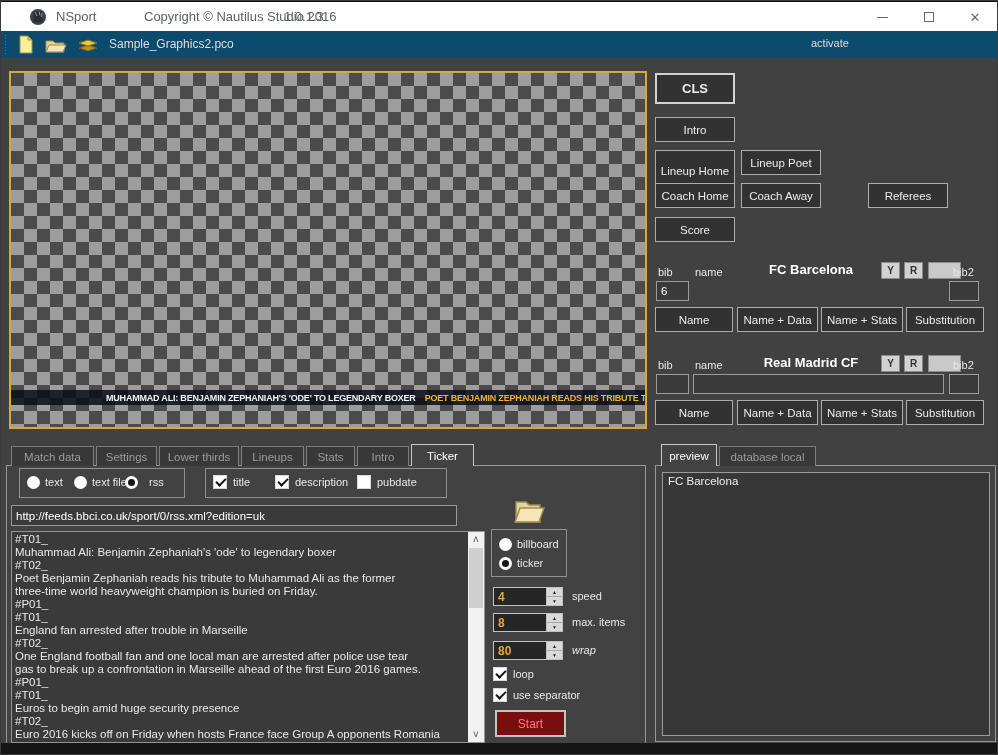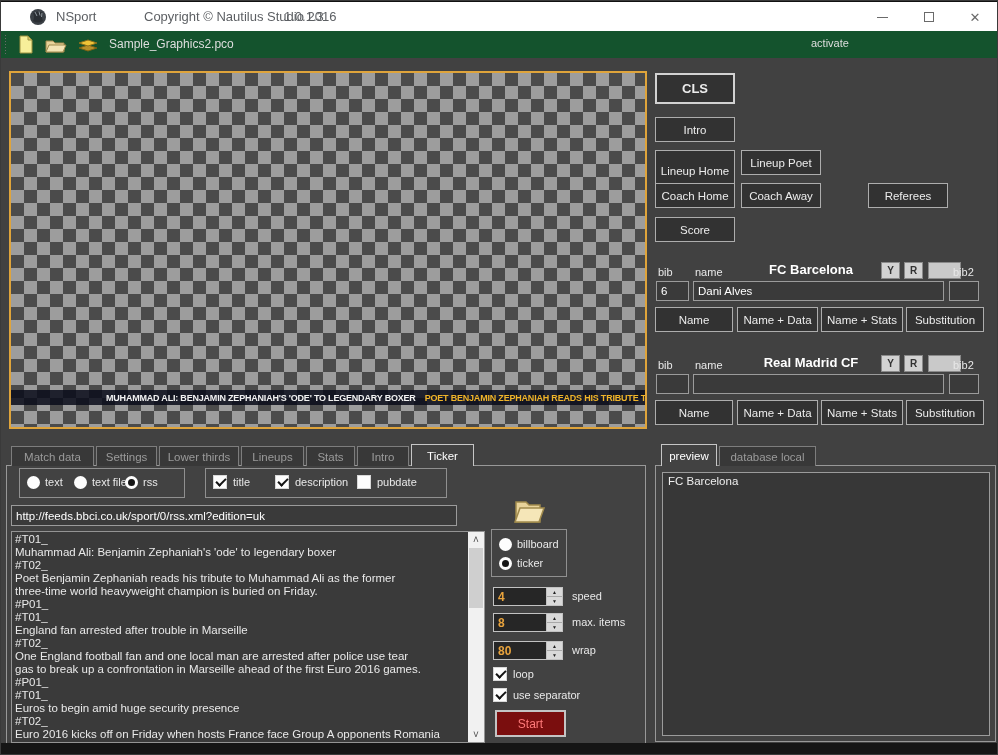--- a/index.html
+++ b/index.html
@@ -6,21 +6,21 @@
   *{box-sizing:border-box;font-family:"Liberation Sans",sans-serif;}
   #window{position:relative;width:998px;height:755px;background:#414141;overflow:hidden;border:1px solid #3a3a3a;}
   .abs{position:absolute;}
   
   #titlebar{position:absolute;left:0;top:0;width:998px;height:30px;background:#fff;border-top:1px solid #111;}
   #titlebar .ttxt{position:absolute;top:7px;font-size:13px;color:#5c5f63;white-space:nowrap;}
   .wbtn{position:absolute;top:4px;width:30px;height:22px;display:flex;align-items:center;justify-content:center;color:#6a6a6a;font-size:13px;}
   .min-glyph{display:block;width:11px;height:0;border-top:1px solid #6a6a6a;}
   .max-glyph{display:block;width:10px;height:10px;border:1px solid #6a6a6a;}
   
-  #toolbar{position:absolute;left:0;top:30px;width:998px;height:27px;background:#14532d;}
+  #toolbar{position:absolute;left:0;top:30px;width:998px;height:27px;background:#0c4a6e;}
   .gripper{position:absolute;left:3px;top:4px;width:3px;height:19px;background-image:repeating-linear-gradient(#6a6a6a 0 1px,transparent 1px 3px);background-size:1px 3px;background-repeat:repeat-y;background-position:1px 0;}
   .tb-txt{position:absolute;top:6px;font-size:12px;color:#dedede;white-space:nowrap;}
   
   #canvas{position:absolute;left:8px;top:70px;width:638px;height:358px;border:2px solid #dfa43b;}
   #canvas-inner{position:absolute;left:0;top:0;width:634px;height:354px;overflow:hidden;
     background-image:conic-gradient(#9d9d9d 90deg,#4b4b4b 90deg 180deg,#9d9d9d 180deg 270deg,#4b4b4b 270deg);
     background-size:26px 26px;}
   #ticker-band{position:absolute;left:0;top:317px;width:634px;height:15px;background:rgba(9,12,26,0.85);
     display:flex;align-items:center;white-space:nowrap;overflow:hidden;padding-left:95px;}
   #ticker-band span{font-size:9px;font-weight:bold;letter-spacing:-0.2px;transform:scaleY(1.1);}
@@ -136,21 +136,20 @@
   <div class="btn" style="left:654px;top:216px;width:80px;height:25px;">Score</div>
 
   <span class="lbl" style="left:657px;top:265px;">bib</span>
   <span class="lbl" style="left:694px;top:265px;">name</span>
   <div class="teamname" style="left:720px;top:261px;width:180px;">FC Barcelona</div>
   <div class="cardbtn" style="left:880px;top:261px;width:19px;height:17px;">Y</div>
   <div class="cardbtn" style="left:903px;top:261px;width:19px;height:17px;">R</div>
   <div class="cardbtn" style="left:927px;top:261px;width:33px;height:17px;background:#c9c9c9;"></div>
   <span class="lbl" style="left:952px;top:265px;">bib2</span>
   <input class="inp" style="left: 655px; top: 280px; width: 33px; height: 20px;" value="6">
-  <input class="inp" style="left: 692px; top: 280px; width: 251px; height: 20px;" value="Dani Alves">
   <input class="inp" style="left: 948px; top: 280px; width: 30px; height: 20px;" value="">
   <div class="btn" style="left:654px;top:306px;width:78px;height:25px;">Name</div>
   <div class="btn" style="left:736px;top:306px;width:81px;height:25px;">Name + Data</div>
   <div class="btn" style="left:820px;top:306px;width:82px;height:25px;">Name + Stats</div>
   <div class="btn" style="left:905px;top:306px;width:78px;height:25px;">Substitution</div>
 
   <span class="lbl" style="left:657px;top:358px;">bib</span>
   <span class="lbl" style="left:694px;top:358px;">name</span>
   <div class="teamname" style="left:720px;top:354px;width:180px;">Real Madrid CF</div>
   <div class="cardbtn" style="left:880px;top:354px;width:19px;height:17px;">Y</div>
@@ -173,21 +172,21 @@
   <div class="tab" style="left:305px;width:49px;">Stats</div>
   <div class="tab" style="left:356px;width:52px;">Intro</div>
   <div class="tab active" style="left:410px;width:63px;">Ticker</div>
 
   <div class="groupbox" style="left:18px;top:467px;width:166px;height:30px;"></div>
   <span class="radio" style="left:26px;top:475px;"></span>
   <span class="lbl" style="left:44px;top:475px;">text</span>
   <span class="radio" style="left:73px;top:475px;"></span>
   <span class="lbl" style="left:91px;top:475px;">text file</span>
   <span class="radio selected" style="left:124px;top:475px;"></span>
-  <span class="lbl" style="left:142px;top:475px;">rss</span>
+  <span class="lbl" style="left:148px;top:475px;">rss</span>
 
   <div class="groupbox" style="left:204px;top:467px;width:242px;height:30px;"></div>
   <span class="checkbox checked" style="left:212px;top:474px;"></span>
   <span class="lbl" style="left:232px;top:475px;">title</span>
   <span class="checkbox checked" style="left:274px;top:474px;"></span>
   <span class="lbl" style="left:294px;top:475px;">description</span>
   <span class="checkbox" style="left:356px;top:474px;"></span>
   <span class="lbl" style="left:376px;top:475px;">pubdate</span>
 
   <input class="inp" style="left: 10px; top: 504px; width: 446px; height: 21px;" value="http://feeds.bbci.co.uk/sport/0/rss.xml?edition=uk">
@@ -240,21 +239,21 @@
     <div>▲</div>
     <div>▼</div>
   </span>
   <span class="lbl" style="left:571px;top:615px;">max. items</span>
 
   <input class="spinval" style="left: 492px; top: 640px;" value="80">
   <span class="spinbtns" style="left:545px;top:640px;">
     <div>▲</div>
     <div>▼</div>
   </span>
-  <span class="lbl" style="left:571px;top:643px;">wrap</span>
+  <span class="lbl" style="left:571px;top:643px;font-style:italic;">wrap</span>
 
   <span class="checkbox checked" style="left:492px;top:666px;"></span>
   <span class="lbl" style="left:512px;top:667px;">loop</span>
   <span class="checkbox checked" style="left:492px;top:687px;"></span>
   <span class="lbl" style="left:512px;top:688px;">use separator</span>
 
   <div id="start-btn">Start</div>
 
   <div class="tabpage" style="left:654px;top:464px;width:341px;height:277px;"></div>
   <div class="tab active" style="left:660px;width:56px;">preview</div>

